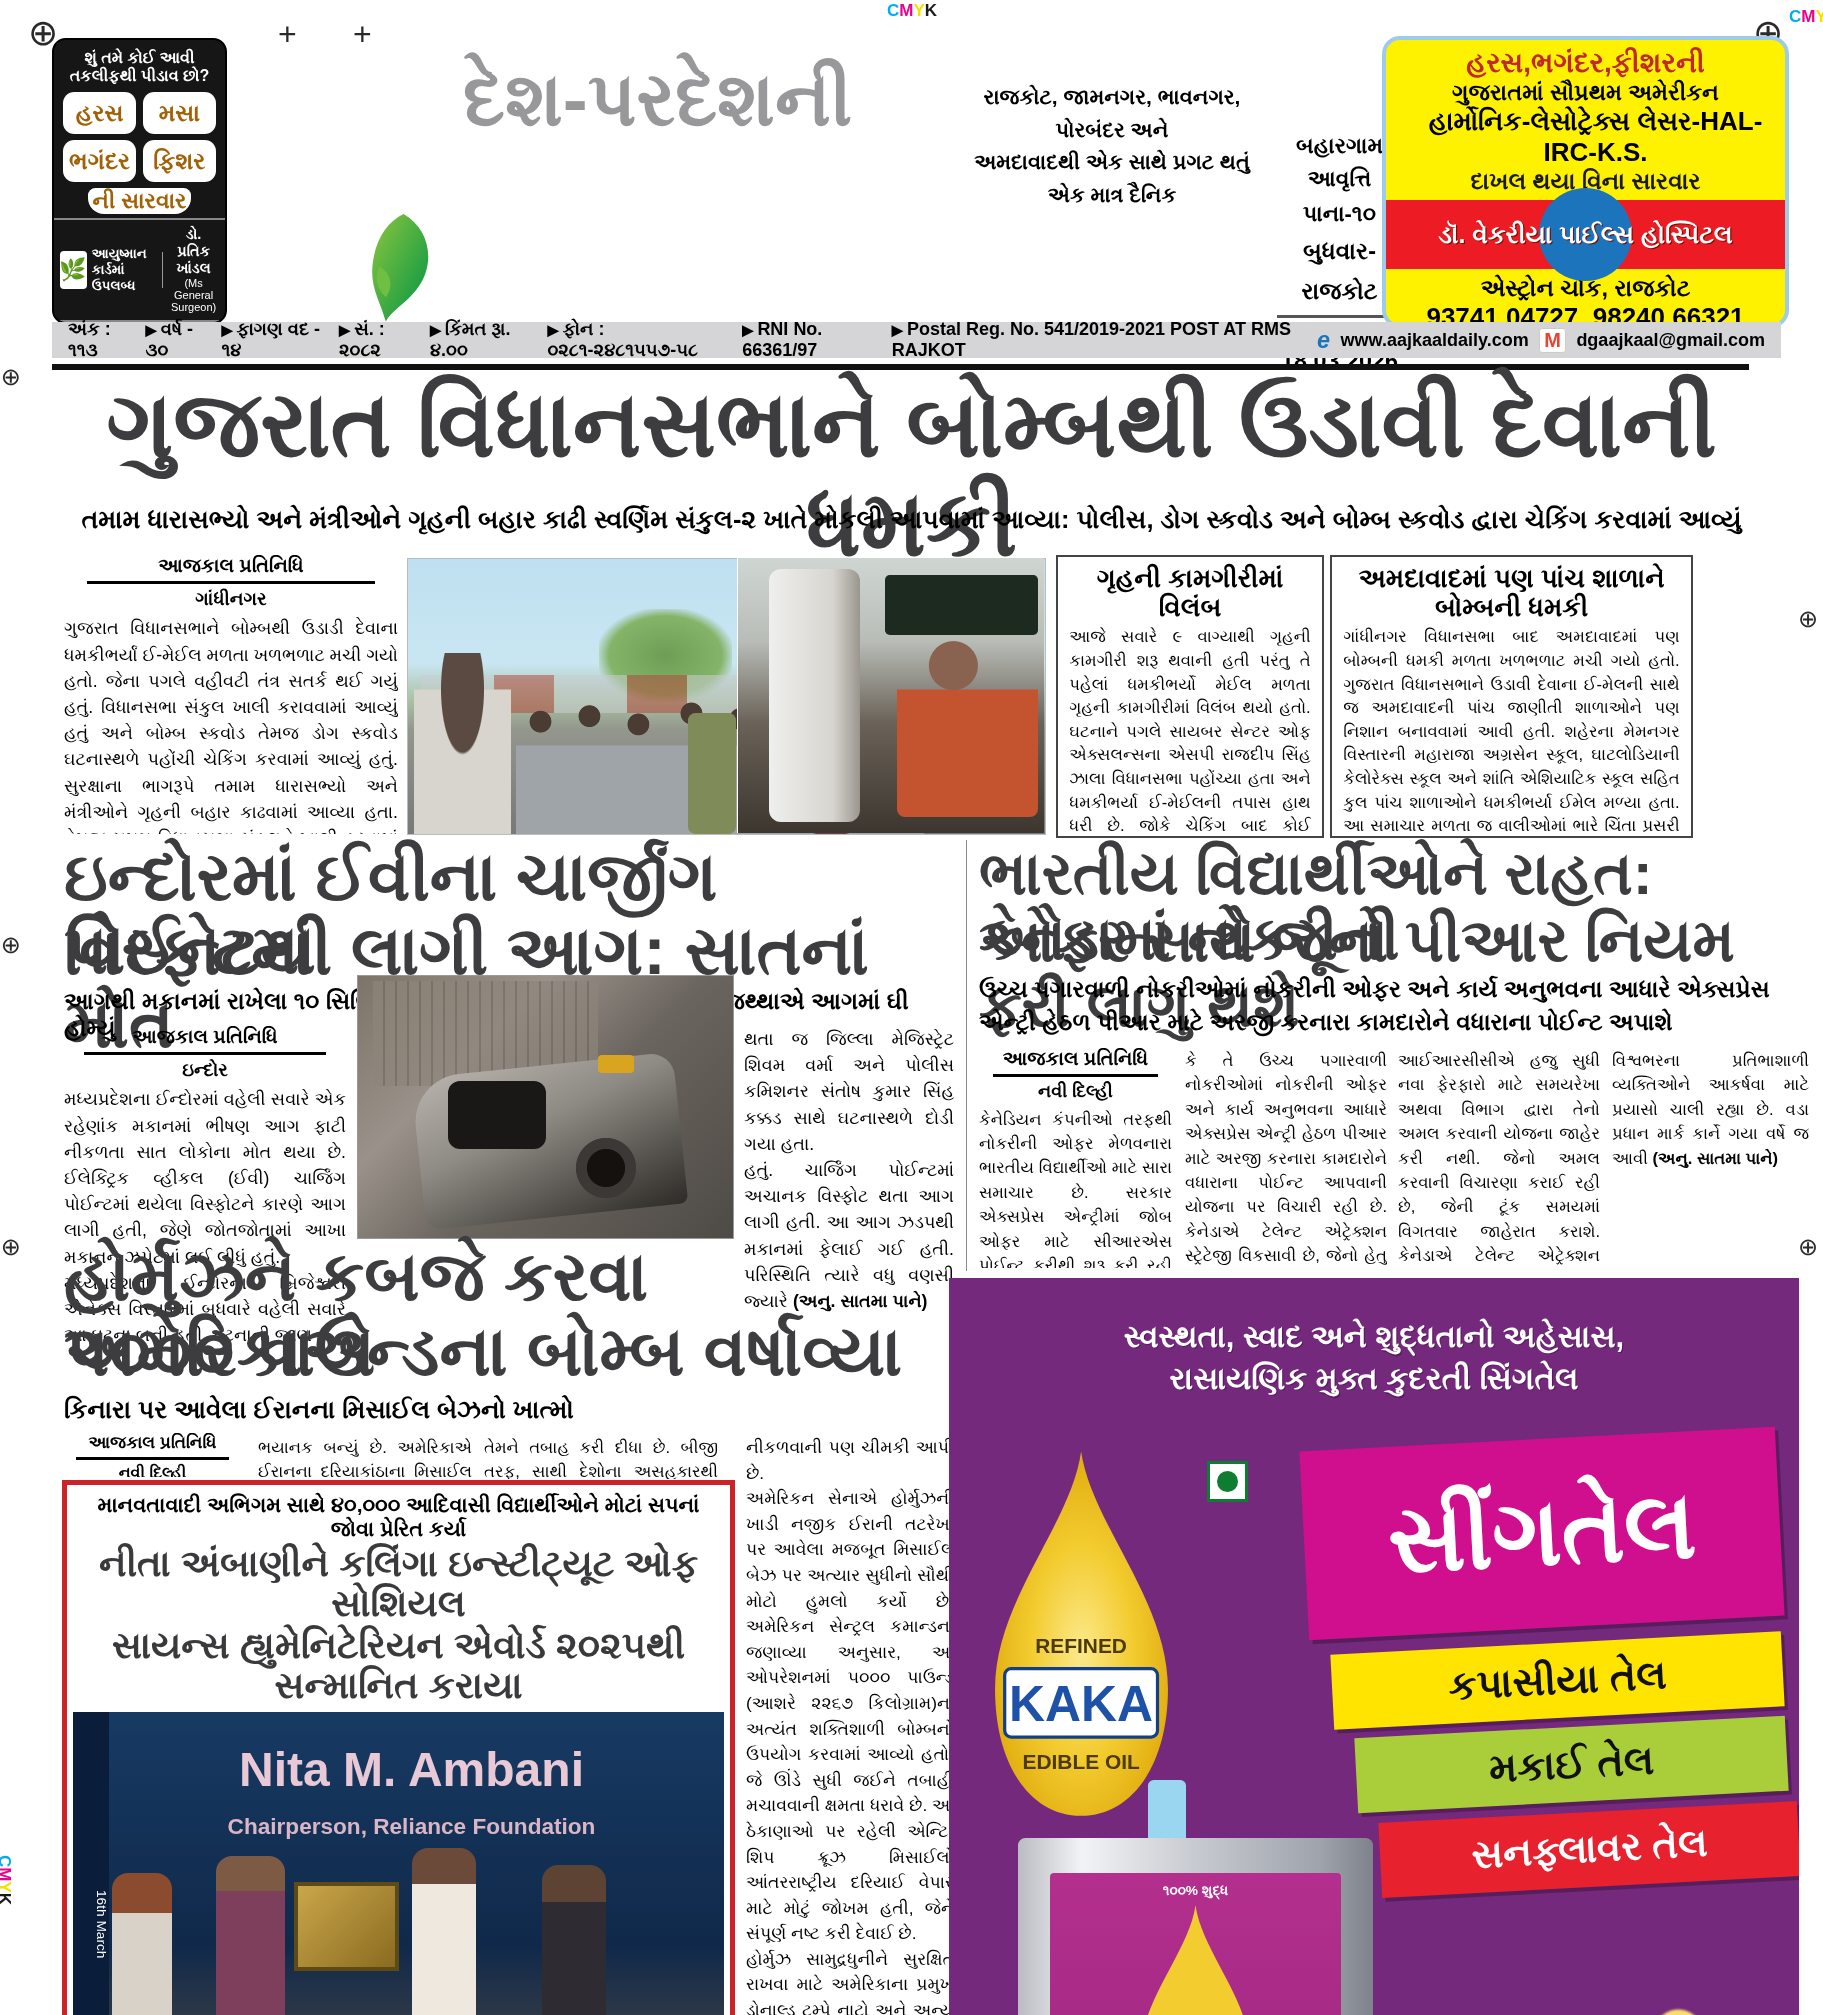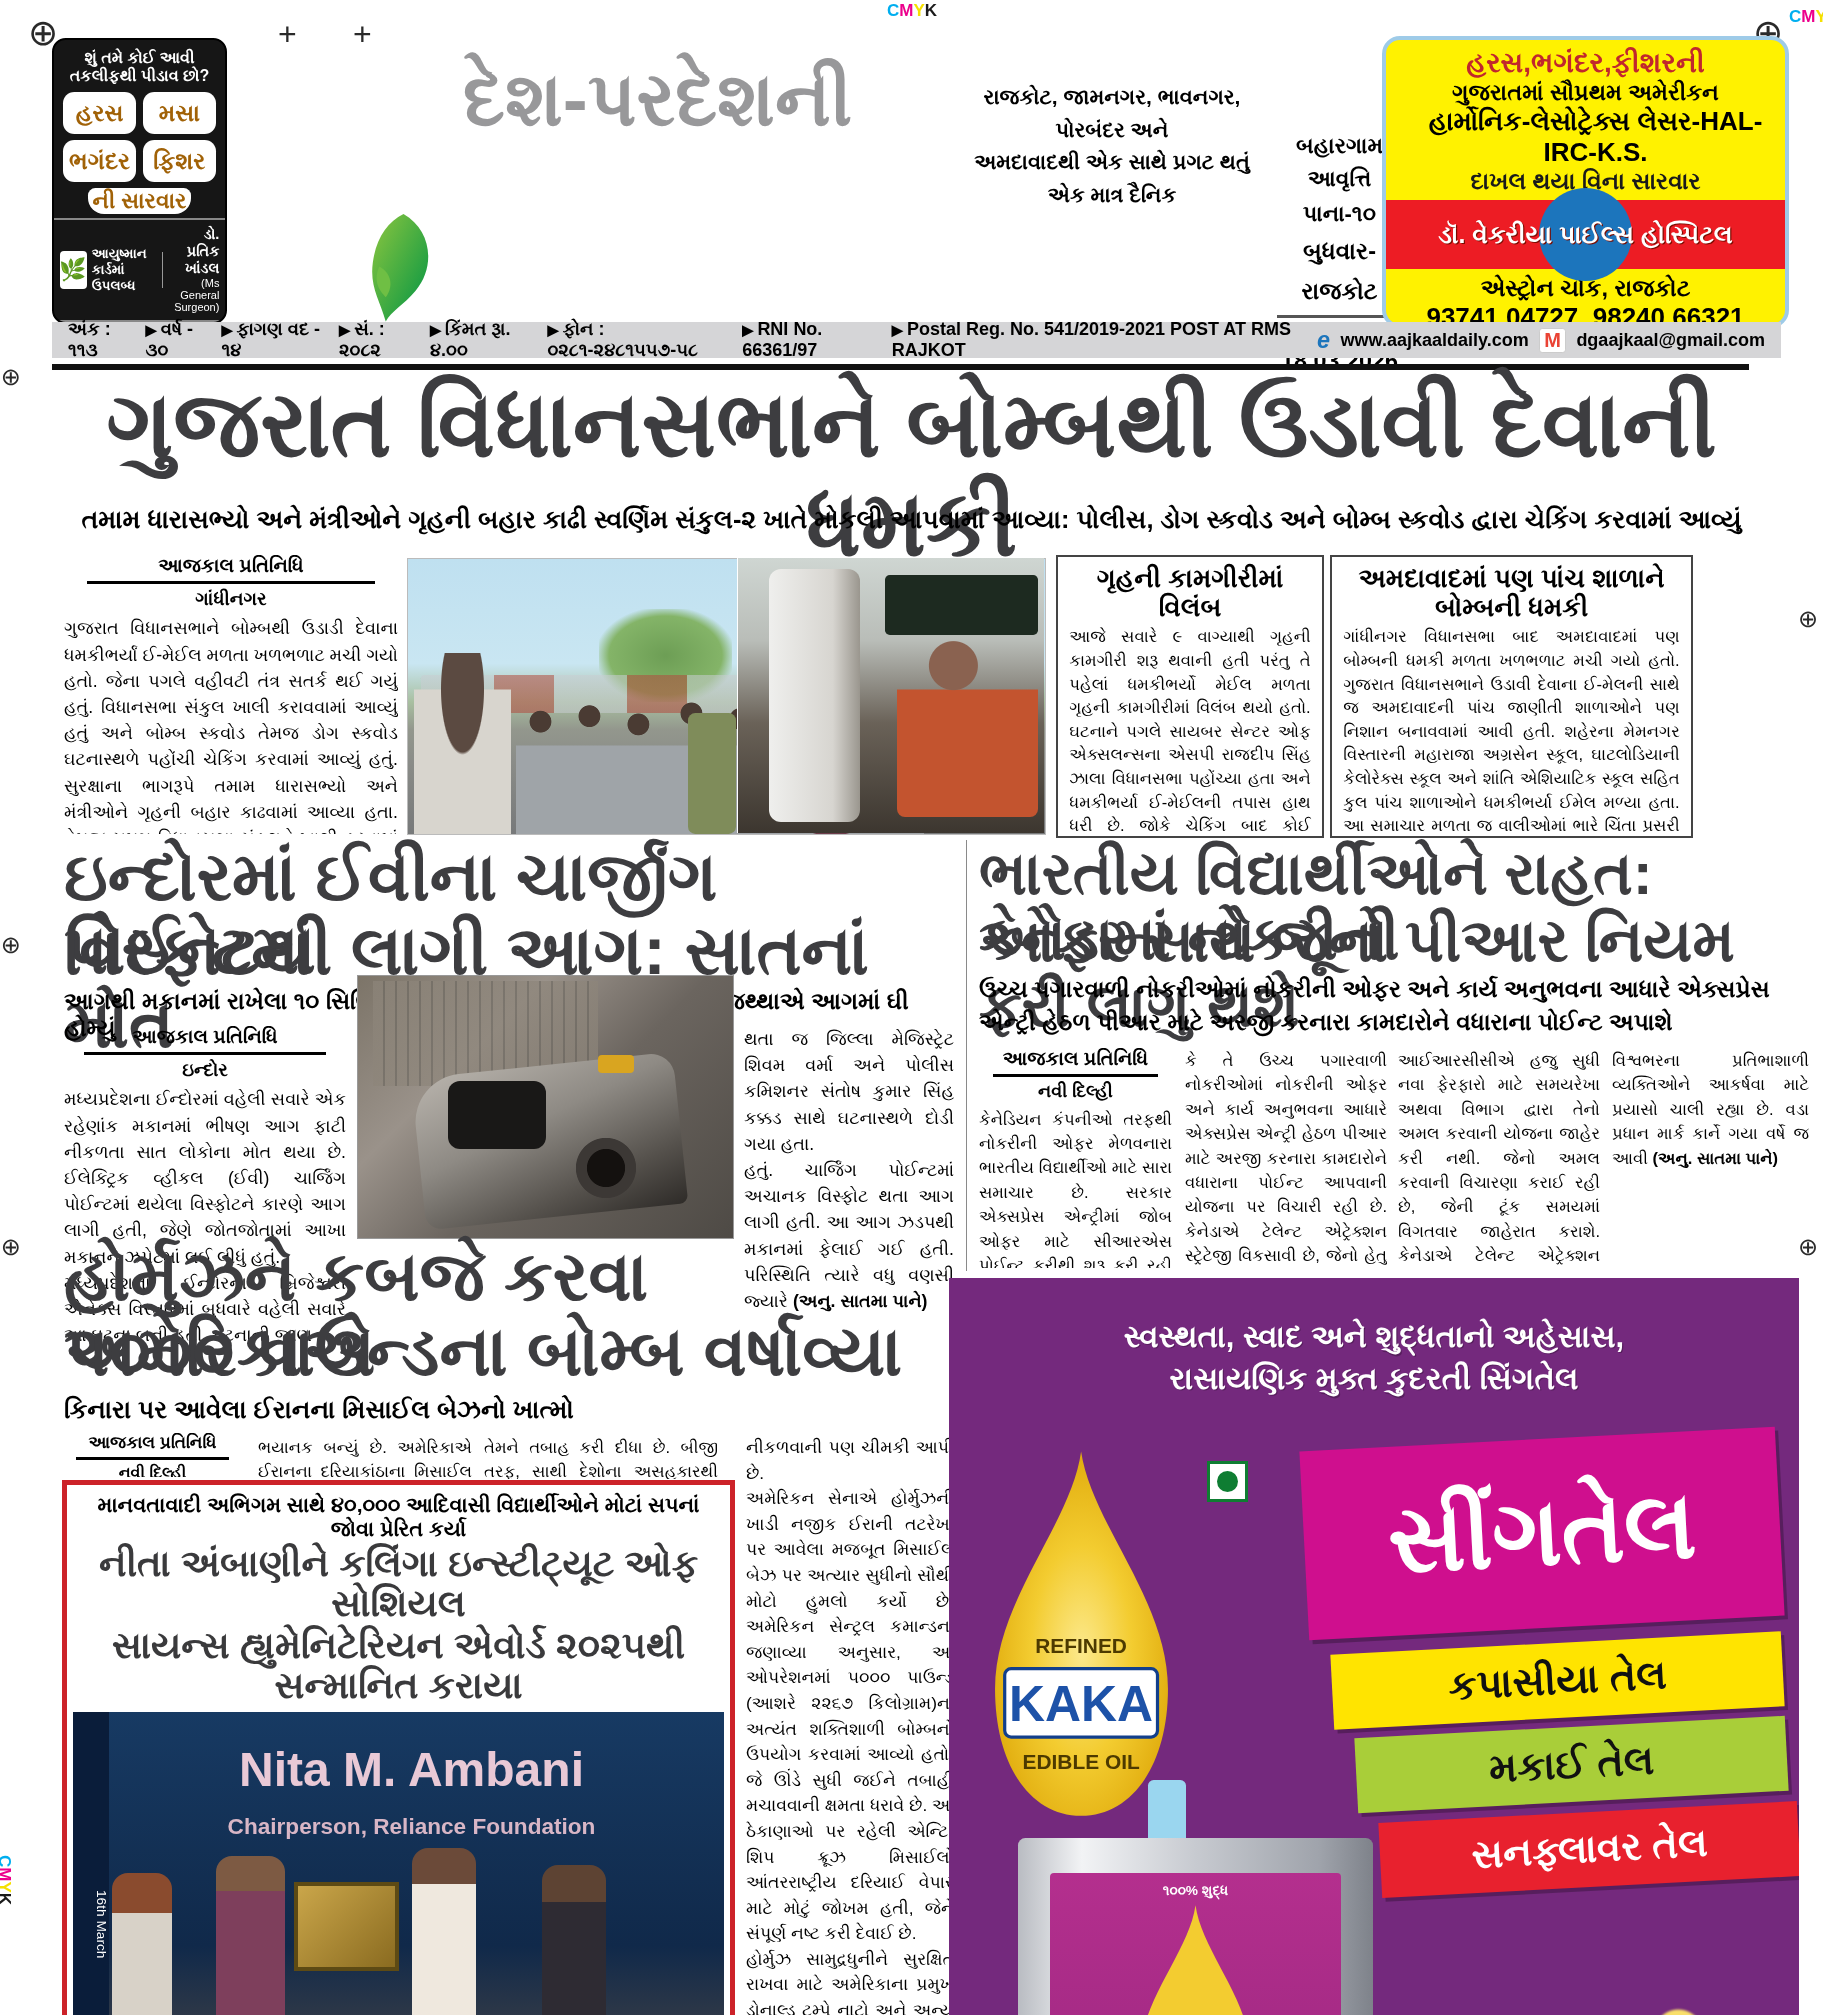--- a/index.html
+++ b/index.html
@@ -77,21 +77,21 @@
           <span>ફિશર</span>
         </div>
     </div>
     <div class="pill" style="width:60%;height:26px;margin:1.6px auto;font-size:22px;border-radius:7.3px 7.3px 16px 16px;">
         <span>ની સારવાર</span>
       </div>
     <div style="display:flex;align-items:center;gap:4.8px;padding:6.4px 5.6px;border-top:2.4px double #888;border-bottom:2.4px double #888;margin-top:4px;">
       <div style="width:38px;height:38px;background:#fff;border-radius:4px;display:flex;align-items:center;justify-content:center;font-size:22px;">🌿</div>
       <div style="color:#fff;font-weight:bold;font-size:13.3px;line-height:1.2;">આયુષ્માન કાર્ડમાં ઉપલબ્ધ</div>
       <div style="width:1.6px;height:36px;background:#999;"></div>
-      <div style="color:#fff;text-align:right;">
+      <div style="color:#fff;text-align:center;">
         <div style="font-weight:bold;font-size:14.5px;">ડો. પ્રતિક ખાંડલ</div>
         <div style="font-size:11px;">(Ms General Surgeon)</div>
       </div>
     </div>
 
   </div>
 
   <svg class="abs" style="left:355px;top:210px;" width="97" height="113" viewBox="0 0 120 140">
     <defs>
         <linearGradient id="g1" x1="0" y1="0" x2="1" y2="1">

